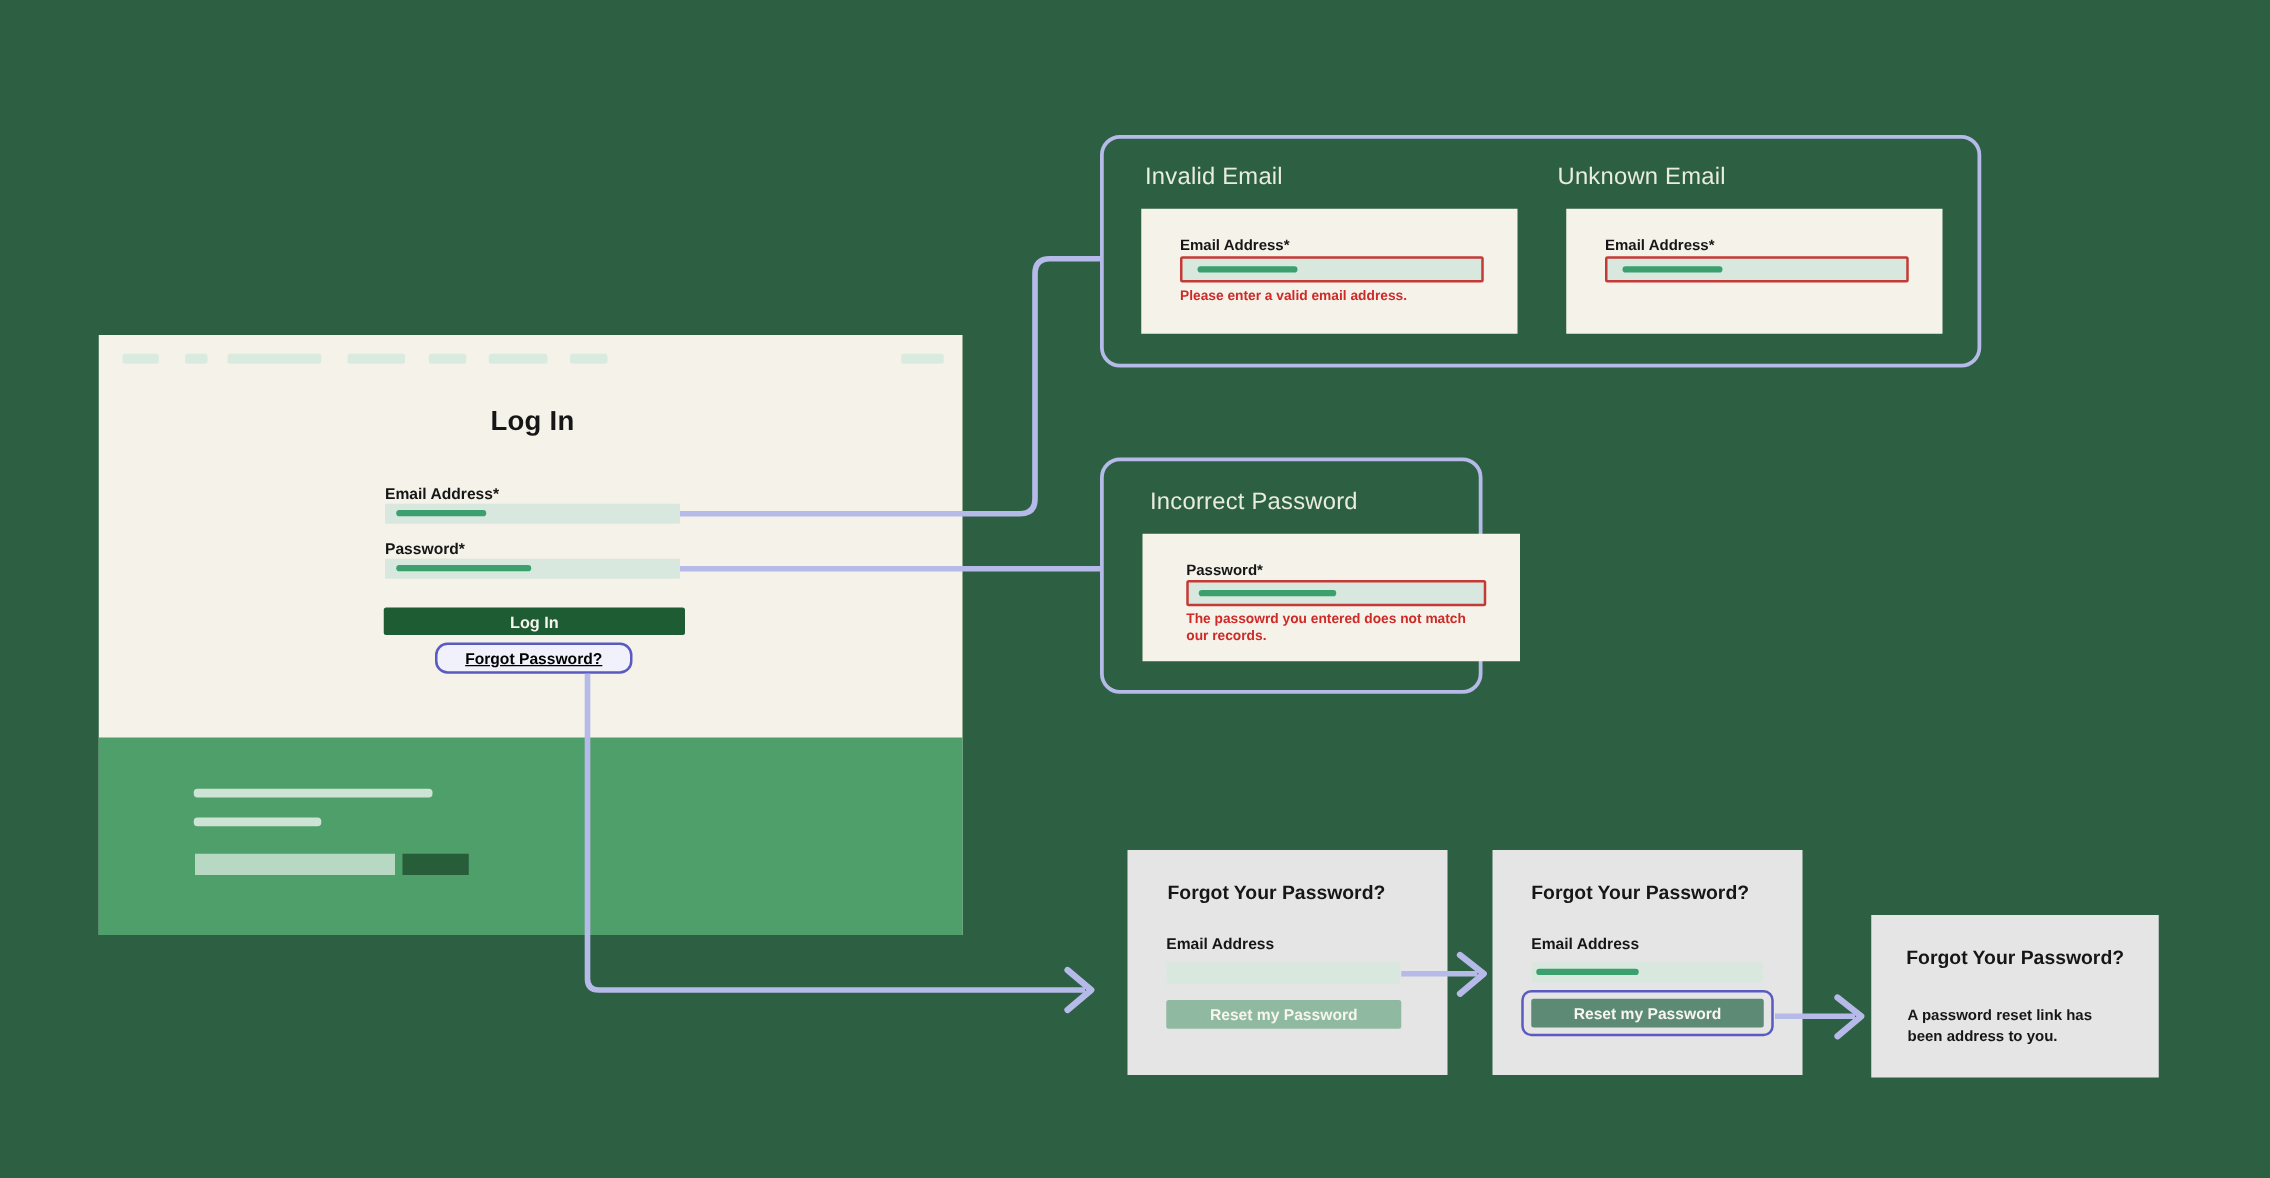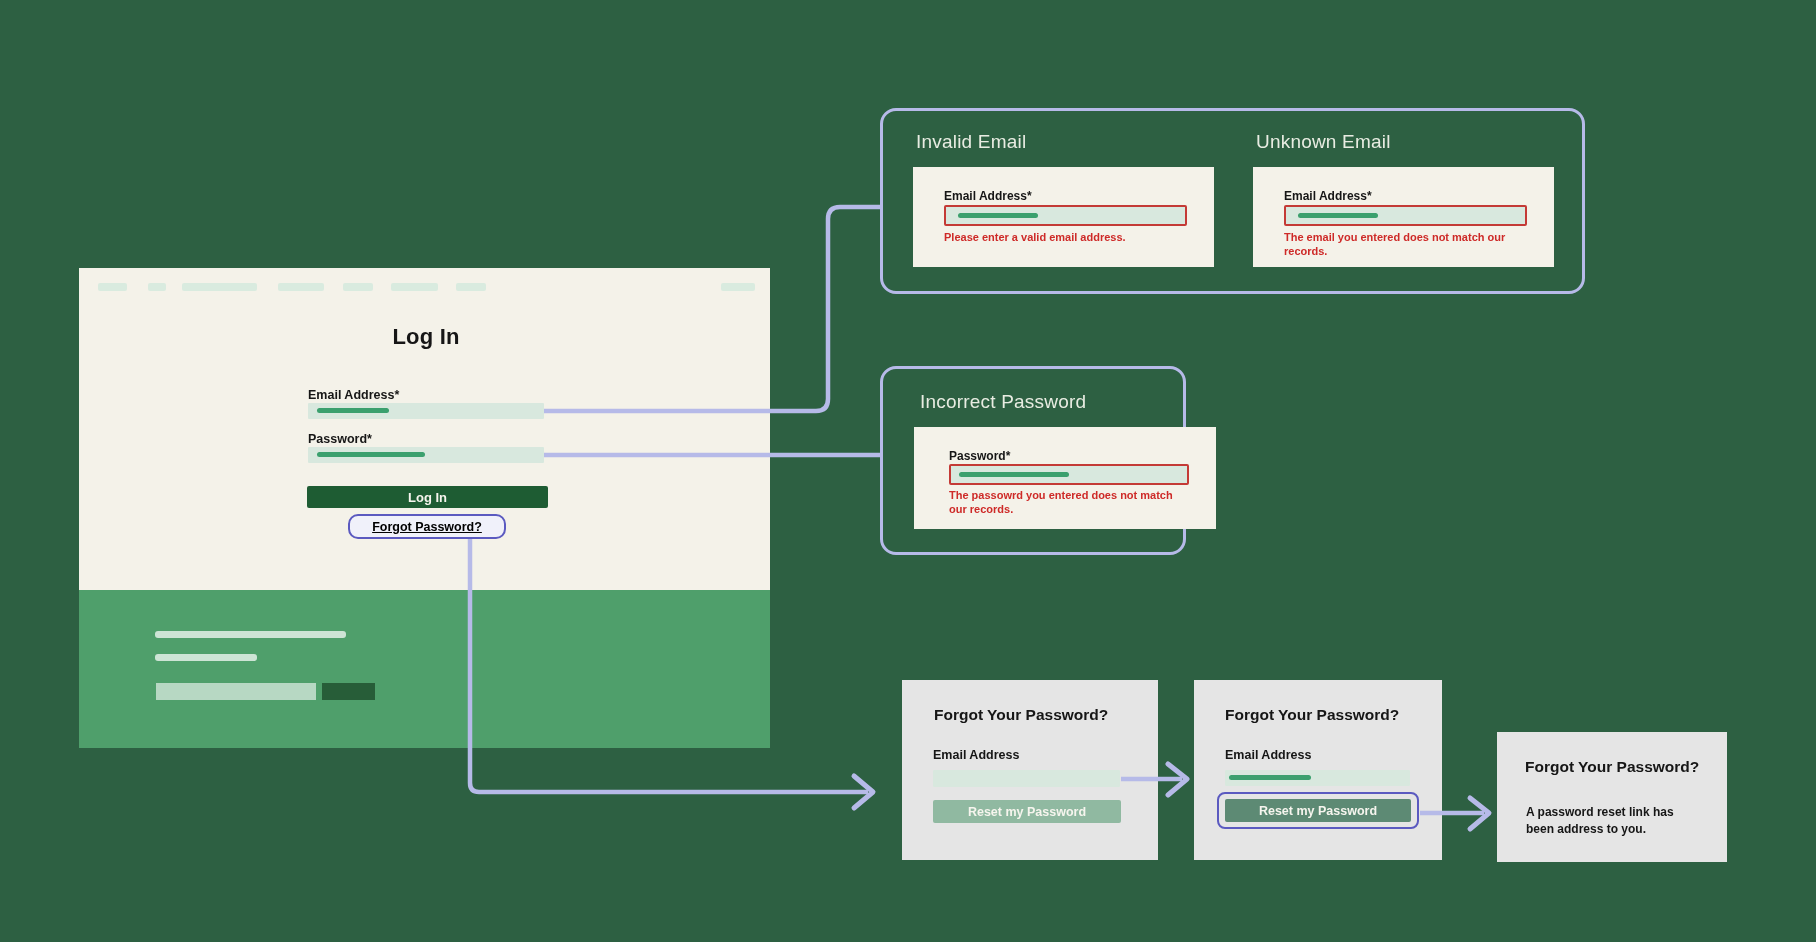--- a/index.html
+++ b/index.html
@@ -86,27 +86,26 @@
   <div class="abs panel" style="left:880px;top:108px;width:705px;height:186px;">
     <div class="abs panel-title" style="left:33px;top:20px;">Invalid Email</div>
     <div class="abs err-card" style="left:30px;top:56px;width:301px;height:100px;">
       <div class="abs field-label" style="left:31px;top:22px;font-size:12px;">Email Address*</div>
       <div class="error-input" style="left:31px;top:38px;width:243px;height:21px;">
         <div class="tline" style="left:12px;top:6px;width:80px;"></div>
       </div>
       <div class="abs error-text" style="left:31px;top:64px;">Please enter a valid email address.</div>
     </div>
 
-    <div class="abs panel-title" style="left:373px;top:20px;">Unknown Email</div>
+    <div class="abs panel-title" style="left:363px;top:20px;">Unknown Email</div>
     <div class="abs err-card" style="left:370px;top:56px;width:301px;height:100px;">
       <div class="abs field-label" style="left:31px;top:22px;font-size:12px;">Email Address*</div>
       <div class="error-input" style="left:31px;top:38px;width:243px;height:21px;">
         <div class="tline" style="left:12px;top:6px;width:80px;"></div>
       </div>
-      <div class="abs error-text" style="left:31px;top:64px;width:260px;">The email you entered does not match our records.</div>
     </div>
   </div>
 
   <div class="abs panel" style="left:880px;top:366px;width:306px;height:189px;">
     <div class="abs panel-title" style="left:37px;top:22px;">Incorrect Password</div>
     <div class="abs err-card" style="left:31px;top:58px;width:302px;height:102px;">
       <div class="abs field-label" style="left:35px;top:22px;font-size:12px;">Password*</div>
       <div class="error-input" style="left:35px;top:37px;width:240px;height:21px;">
         <div class="tline" style="left:8px;top:6px;width:110px;"></div>
       </div>

